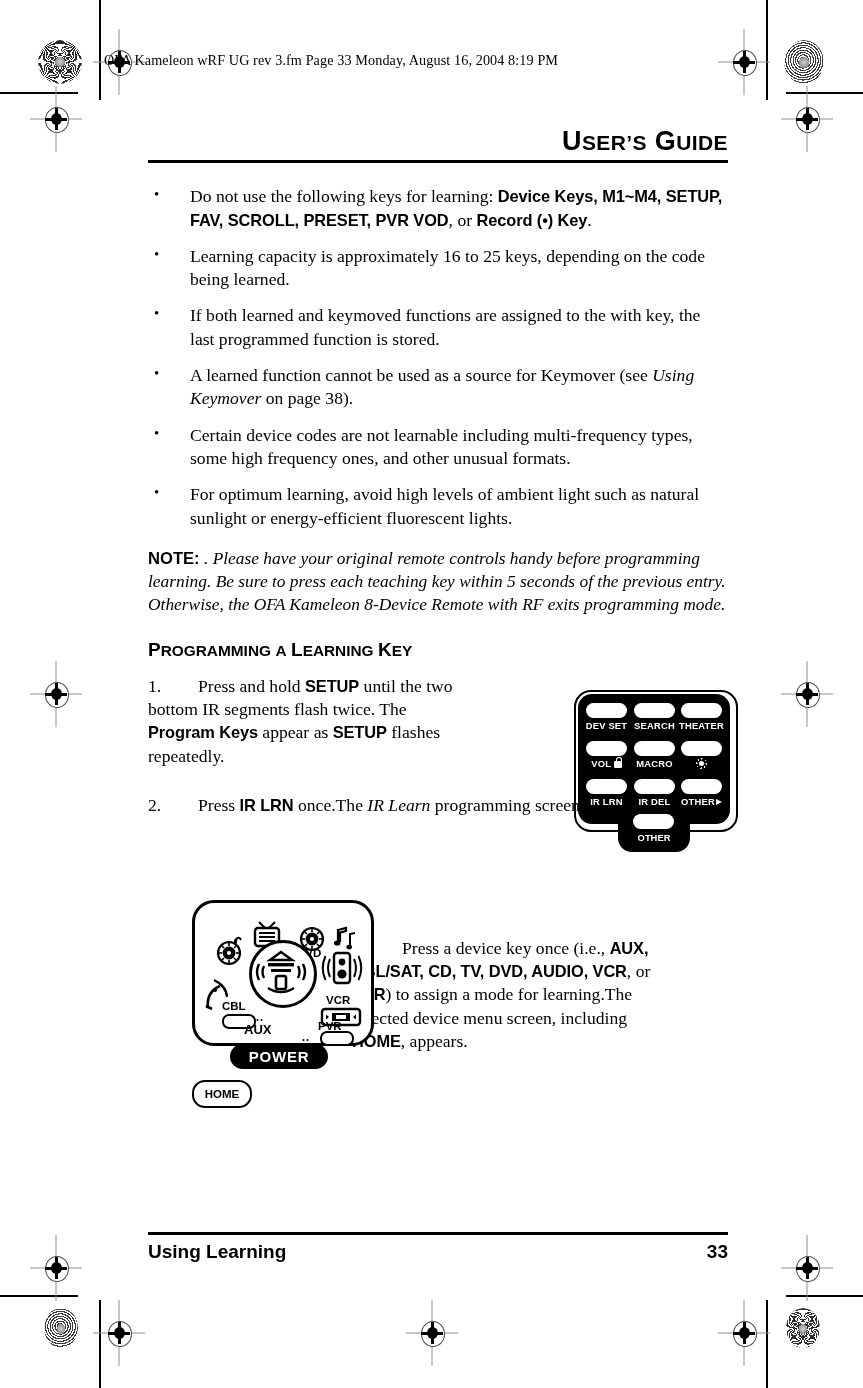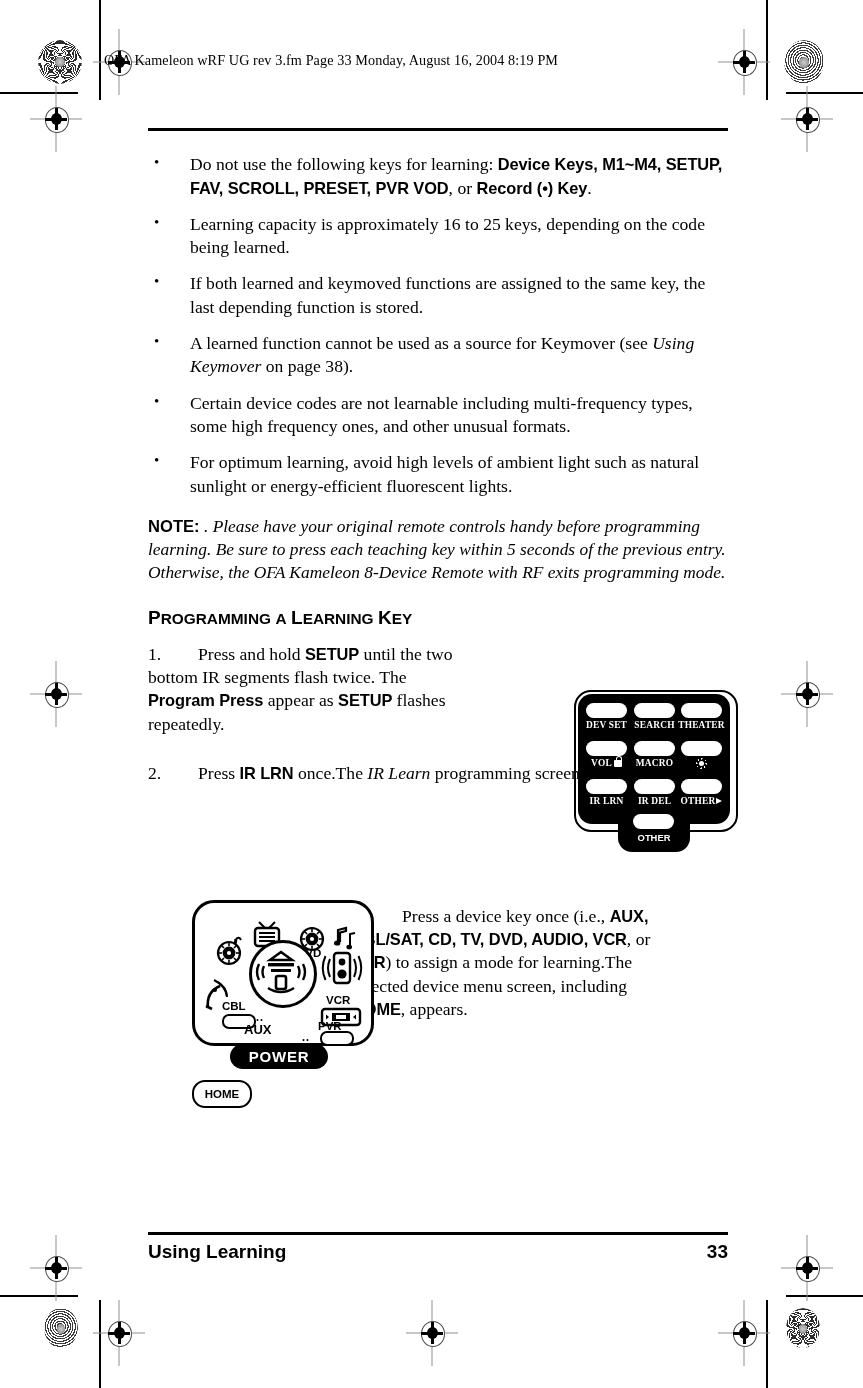--- a/index.html
+++ b/index.html
@@ -81,21 +81,21 @@
   .progkeys{position:absolute;left:578px;top:694px;width:152px;height:160px;}
   .pk-body{position:absolute;left:0;top:0;width:152px;height:130px;
      background:#000;border-radius:14px;}
   .pk-tab{position:absolute;left:40px;top:118px;width:72px;height:40px;
      background:#000;border-radius:0 0 14px 14px;}
   .pk-out{position:absolute;left:-4px;top:-4px;width:160px;height:138px;
      border:2.4px solid #000;border-radius:17px;}
   .pk-row{position:absolute;left:8px;width:136px;height:34px;}
   .pk-key{position:absolute;width:41px;height:15px;background:#fff;border-radius:8px;}
   .pk-lab{position:absolute;top:17px;width:47px;text-align:center;color:#fff;
-     font-family:Liberation Serif, serif;
+     font-family:Liberation Sans, sans-serif;
      font-weight:bold;font-size:9.4px;letter-spacing:.2px;white-space:nowrap;}
   .pk-other-key{position:absolute;left:55px;top:120px;width:41px;height:15px;
      background:#fff;border-radius:8px;}
   .pk-other-lab{position:absolute;left:40px;top:138px;width:72px;text-align:center;
      color:#fff;font-family:"Liberation Sans Narrow","Liberation Sans",sans-serif;
      font-weight:bold;font-size:9.4px;}
   .lock{display:inline-block;width:8px;height:7px;background:#fff;
      position:relative;vertical-align:-1px;border-radius:1px;}
   .lock:before{content:"";position:absolute;left:1.8px;top:-4px;width:4.4px;height:5px;
      border:1.4px solid #fff;border-bottom:none;border-radius:3px 3px 0 0;}
@@ -258,46 +258,50 @@
       <div class="core"></div>
   </div>
 </div>
 
 <div class="page">
 
   <div class="fm-line">OFA Kameleon wRF UG rev 3.fm  Page 33  Monday, August 16, 2004  8:19 PM</div>
 
   <div class="content">
 
+    <div class="hdr">
+      <span class="cap">U</span><span class="sc">SER’S</span>
+      <span class="cap">G</span><span class="sc">UIDE</span>
+    </div>
     <div class="rule-top"></div>
 
     <ul class="bullets" id="bullet-list">
         <li><span class="bul">•</span><span>Do not use the following keys for learning: </span><span class="kb">Device Keys, M1~M4, SETUP, FAV, SCROLL, PRESET, PVR VOD</span><span>, or </span><span class="kb">Record (•) Key</span><span>.</span></li>
         <li><span class="bul">•</span><span>Learning capacity is approximately 16 to 25 keys, depending on the code being learned.</span></li>
-        <li><span class="bul">•</span><span>If both learned and keymoved functions are assigned to the same key, the last depending function is stored.</span></li>
+        <li><span class="bul">•</span><span>If both learned and keymoved functions are assigned to the with key, the last programmed function is stored.</span></li>
         <li><span class="bul">•</span><span>A learned function cannot be used as a source for Keymover (see </span><span class="it">Using Keymover</span><span> on page 38).</span></li>
         <li><span class="bul">•</span><span>Certain device codes are not learnable including multi-frequency types, some high frequency ones, and other unusual formats.</span></li>
         <li><span class="bul">•</span><span>For optimum learning, avoid high levels of ambient light such as natural sunlight or energy-efficient fluorescent lights.</span></li>
       </ul>
 
     <p class="note">
       <span class="nlabel">NOTE:</span><span> . Please have your original remote controls handy before programming learning. Be sure to press each teaching key within 5 seconds of the previous entry. Otherwise, the OFA Kameleon 8-Device Remote with RF exits programming mode.</span>
     </p>
 
     <div class="sect">
       <span class="cap">P</span><span class="sc">ROGRAMMING</span>
       <span class="sc">A</span>
       <span class="cap">L</span><span class="sc">EARNING</span>
       <span class="cap">K</span><span class="sc">EY</span>
     </div>
 
     <div class="steps">
       <div class="step step1">
         <span class="num">1.</span>
-        <span class="body" id="step1-body"><span>Press and hold </span><span class="kb">SETUP</span><span> until the two bottom IR segments flash twice. The </span><span class="kb">Program Press</span><span> appear as </span><span class="kb">SETUP</span><span> flashes repeatedly.</span></span>
+        <span class="body" id="step1-body"><span>Press and hold </span><span class="kb">SETUP</span><span> until the two bottom IR segments flash twice. The </span><span class="kb">Program Keys</span><span> appear as </span><span class="kb">SETUP</span><span> flashes repeatedly.</span></span>
       </div>
       <div class="step step2">
         <span class="num">2.</span>
         <span class="body" id="step2-body"><span>Press </span><span class="kb">IR LRN</span><span> once.The </span><span class="it">IR Learn</span><span> programming screen appears:</span></span>
       </div>
       <div class="step step3">
         <span class="num">3.</span>
         <span class="body" id="step3-body"><span>Press a device key once (i.e., </span><span class="kb">AUX, CBL/SAT, CD, TV, DVD, AUDIO, VCR</span><span>, or </span><span class="kb">PVR</span><span>) to assign a mode for learning.The selected device menu screen, including </span><span class="kb">HOME</span><span>, appears.</span></span>
       </div>
     </div>

